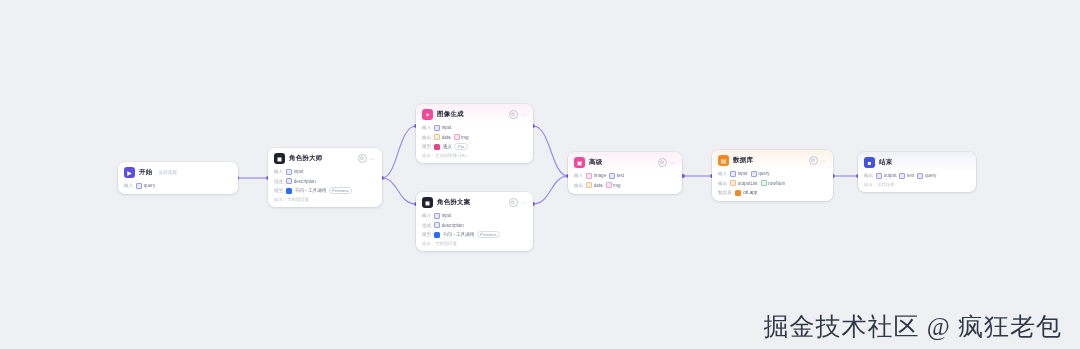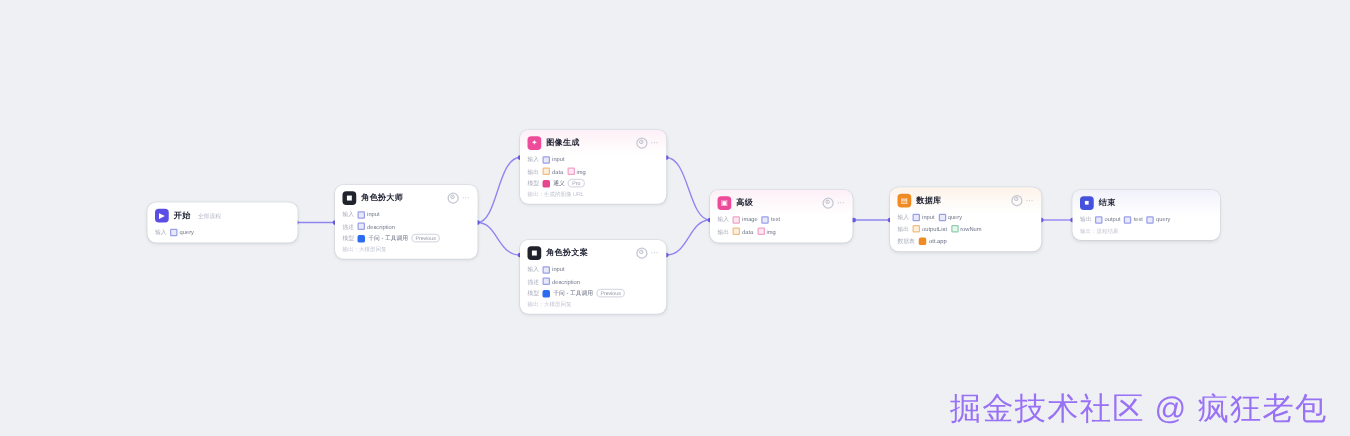--- a/index.html
+++ b/index.html
@@ -79,22 +79,22 @@
   .mico-orange{background:#f08a23;}
   .mname{font-size:4.6px;color:#5f6479;}
   .mchip{
     font-size:4.2px;color:#8e93a4;border:.6px solid #d9dbe4;border-radius:6px;
     padding:.5px 2.5px;line-height:1;
   }
   .foot{font-size:4.4px;color:#c2c5d1;white-space:nowrap;padding-top:.5px;}
 
   .watermark{
     position:absolute;right:18px;bottom:6px;
-    font-size:25px;color:#8b5cf6;opacity:.85;
-    font-family:Liberation Sans, sans-serif;white-space:nowrap;
+    font-size:25px;color:#0f172a;opacity:.85;
+    font-family:Liberation Serif, serif;white-space:nowrap;
     letter-spacing:1px;
   }
 </style>
 </head>
 <body>
 
 <div id="canvas">
 
   <svg id="edges" viewBox="0 0 1080 349" xmlns="http://www.w3.org/2000/svg">
     <g fill="none" stroke="#7b6ef0" stroke-width="1.1" opacity=".82">

